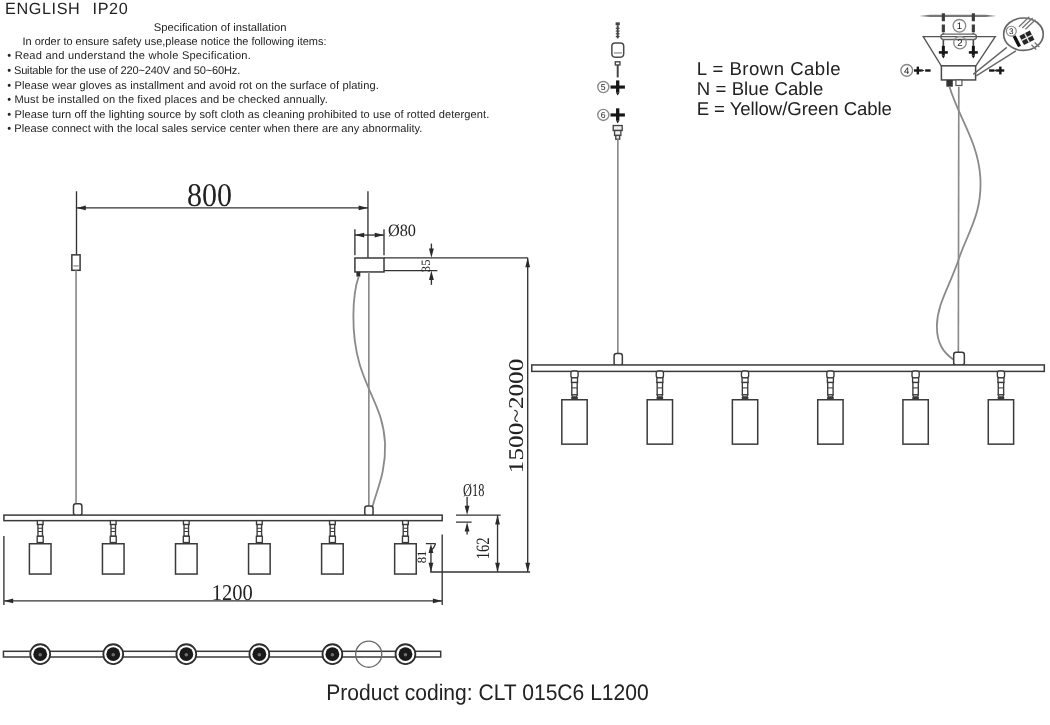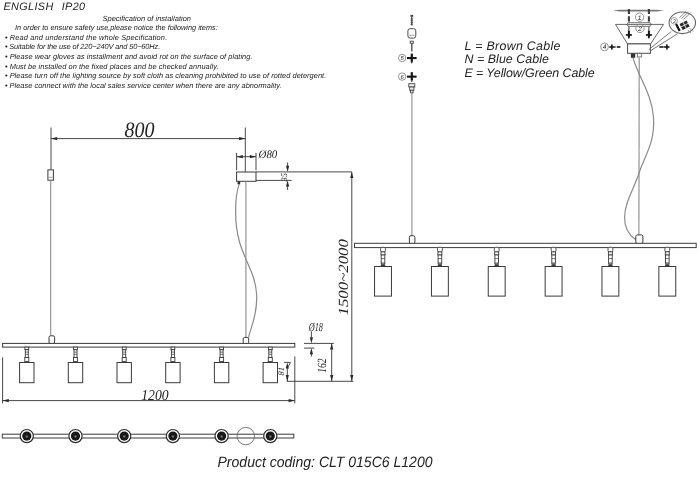--- a/index.html
+++ b/index.html
@@ -1,16 +1,16 @@
 <!DOCTYPE html>
 <html><head>
 <meta charset="utf-8">
 <style>
   html,body{margin:0;padding:0;background:#fff;}
-  .page{position:relative;width:700px;height:483px;background:#fff;overflow:hidden;font-style:italic;}
+  .page{position:relative;width:700px;height:483px;background:#fff;overflow:hidden;}
   svg{position:absolute;left:0;top:0;transform:translateZ(0);will-change:transform;}
   text{fill:#222;}
   .sans{font-family:"Liberation Sans",sans-serif;}
   .serif{font-family:"Liberation Serif",serif;}
 </style>
 </head>
 <body>
 <div class="page">
 <svg width="700" height="483" viewBox="0 0 700 483" text-rendering="geometricPrecision">
 

